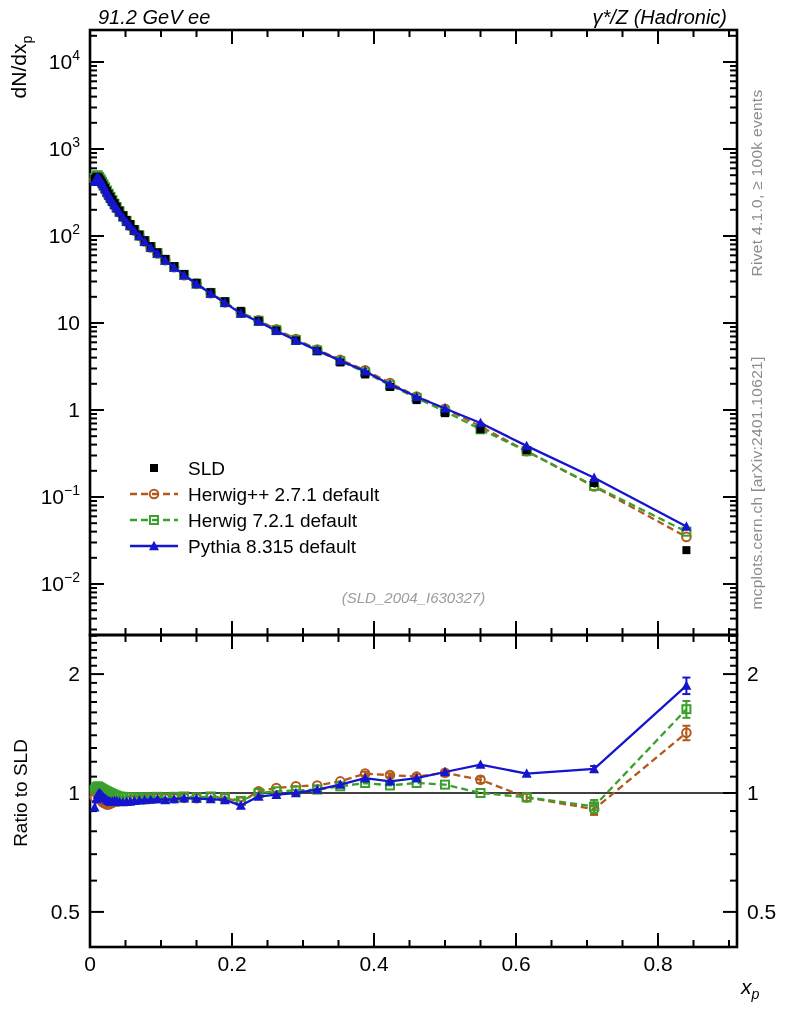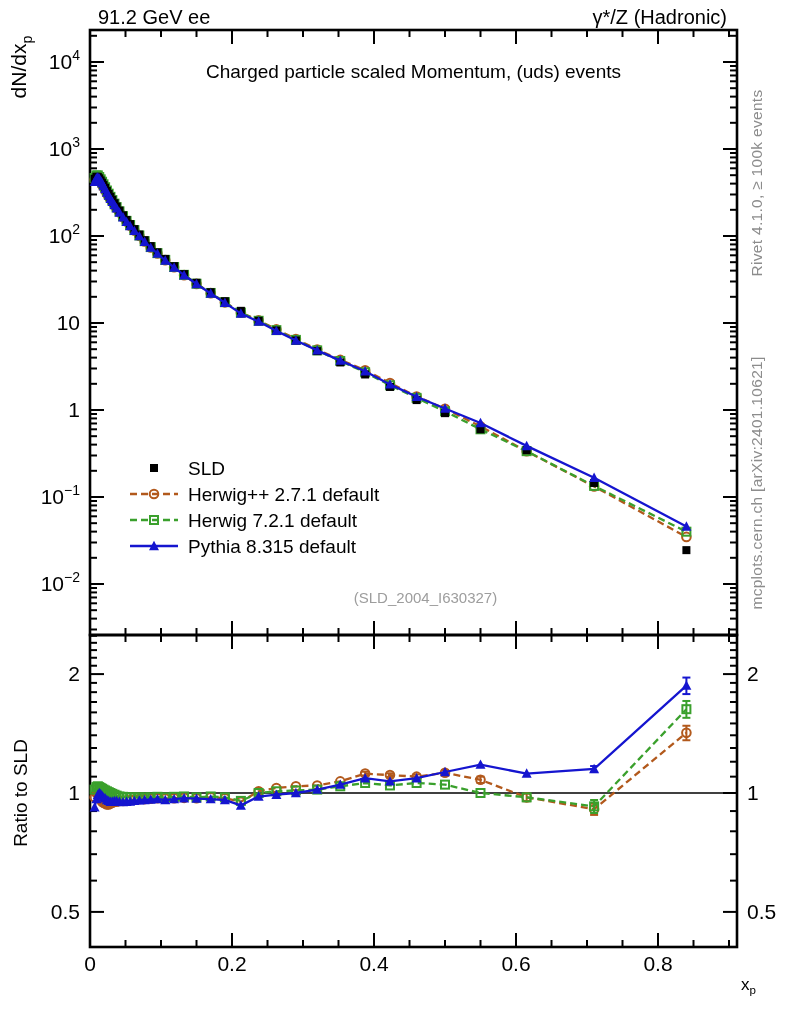--- a/index.html
+++ b/index.html
@@ -1,27 +1,27 @@
 <!DOCTYPE html>
 <html><head>
 <meta charset="utf-8">
 <style>
   html,body{margin:0;padding:0;background:#ffffff;}
   .stage{position:relative;width:786px;height:1024px;background:#ffffff;
          font-family:"Liberation Sans",sans-serif;color:#000;overflow:hidden;}
   .stage svg{position:absolute;left:0;top:0;}
-  .lbl{position:absolute;white-space:nowrap;}
+  .lbl{position:absolute;white-space:nowrap;font-style:italic;}
   .hdr{font-size:20px;}
   .title{font-size:19px;text-align:center;}
   .vlabel{position:absolute;white-space:nowrap;transform:translate(-50%,-50%) rotate(-90deg);}
   .ylab{font-size:21px;}
   .rylab{font-size:19px;}
   .sidenote{font-size:15.5px;color:#8c8c8c;letter-spacing:0.3px;}
   .watermark{font-size:15px;color:#9d9d9d;text-align:center;}
-  .xlab{font-size:17px;}
+  .xlab{font-size:21px;}
   sub{font-size:68%;}
 </style>
 </head>
 <body>
 
 <div class="stage">
   <svg id="plot" width="786" height="1024" viewBox="0 0 786 1024">
       <g>
         <rect x="90" y="30" width="647" height="605" fill="none" stroke="#000" stroke-width="2.6"></rect>
         <rect x="90" y="635" width="647" height="312" fill="none" stroke="#000" stroke-width="2.6"></rect>
@@ -667,25 +667,24 @@
           <line x1="130" y1="546" x2="178" y2="546" stroke="#1515cf" stroke-width="2.3" stroke-dasharray="none"></line>
           <path d="M154 540.8L159 550.2L149 550.2Z" fill="#1515cf"></path>
           <text x="188" y="552.5" font-size="19" font-family="Liberation Sans, sans-serif" fill="#000">Pythia 8.315 default</text>
         </g>
       </g>
     </svg>
 
   <div class="lbl hdr" style="left:98px;top:6px;">91.2 GeV ee</div>
   <div class="lbl hdr" style="right:59px;top:6px;">γ*/Z (Hadronic)</div>
 
-  <div class="lbl title" style="left:90px;top:61px;width:647px;">Charged particle scaled Momentum, (uds) events</div>
 
   <div class="vlabel ylab" style="left:21px;top:67px;"><span>dN/dx</span><sub>p</sub></div>
 
   <div class="vlabel rylab" style="left:21px;top:793px;">Ratio to SLD</div>
 
   <div class="vlabel sidenote" style="left:757px;top:183px;">Rivet 4.1.0, ≥ 100k events</div>
   <div class="vlabel sidenote" style="left:757px;top:483px;">mcplots.cern.ch [arXiv:2401.10621]</div>
 
-  <div class="lbl watermark" style="left:90px;top:589px;width:647px;margin-left:12px;">(SLD_2004_I630327)</div>
+  <div class="lbl watermark" style="left:90px;top:589px;width:647px;">(SLD_2004_I630327)</div>
 
   <div class="lbl xlab" style="left:741px;top:975px;"><span>x</span><sub>p</sub></div>
 </div>
 
 </body></html>

